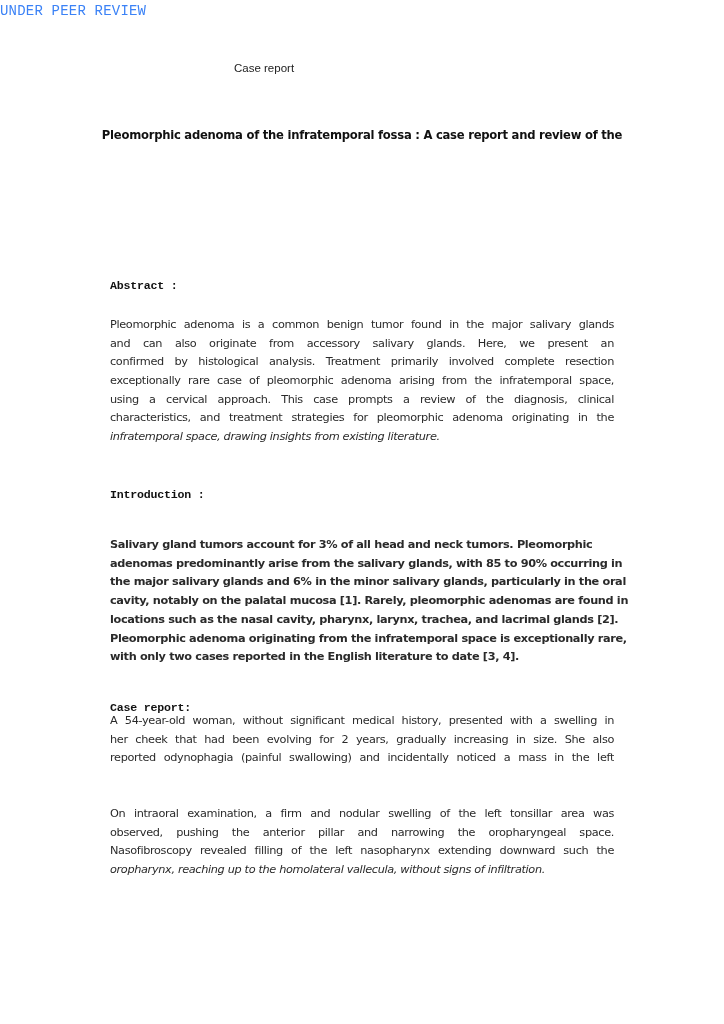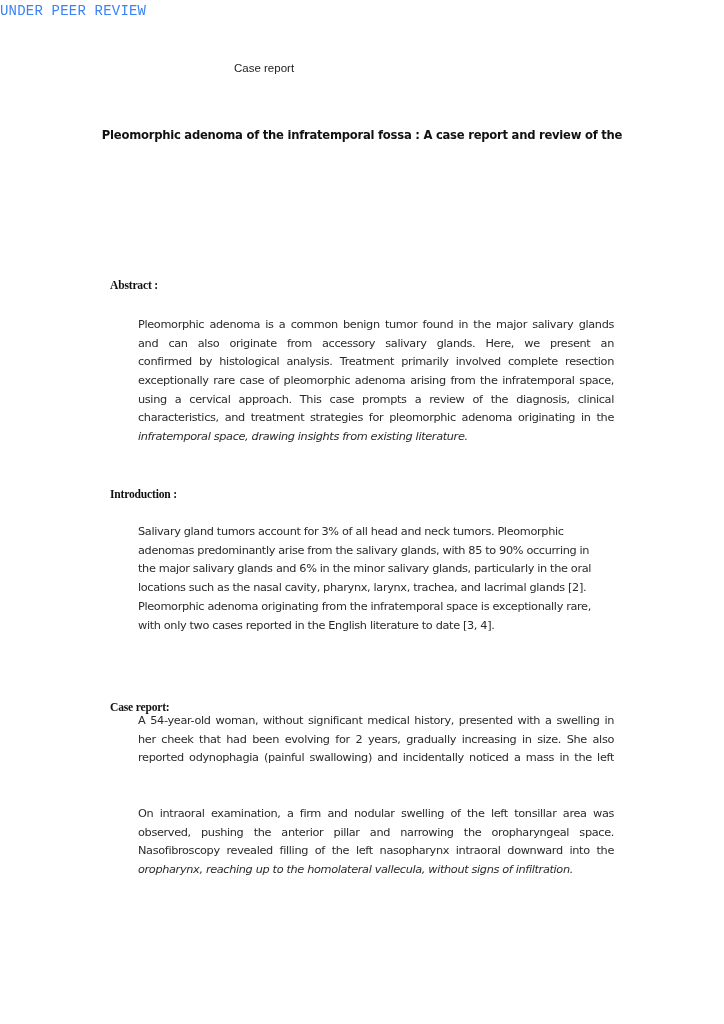--- a/index.html
+++ b/index.html
@@ -46,42 +46,41 @@
       font-size: 11.6px;
       line-height: 19px;
       color: #111;
       letter-spacing: -0.25px;
     }
     .title .tline { display: block; white-space: nowrap; }
 
     .heading {
       position: absolute;
       left: 110px;
-      font-family: Liberation Serif, serif;
+      font-family: Liberation Mono, monospace;
       font-weight: bold;
       font-size: 11.6px;
       color: #111;
       white-space: nowrap;
       letter-spacing: -0.2px;
     }
     .para {
       position: absolute;
       left: 110px;
       width: 504px;
       font-family: "DejaVu Sans", sans-serif;
       font-size: 11.3px;
       line-height: 18.7px;
       color: #2a2a2a;
       letter-spacing: -0.35px;
     }
     .para .line {
       display: block;
       white-space: nowrap;
       overflow: visible;
-      margin-left: 28px;
     }
     .para.justified .line {
       text-align: justify;
       text-align-last: justify;
       white-space: normal;
       height: 18.7px;
       overflow: hidden;
     }
     .para.justified .line.last {
       text-align: left;
@@ -105,33 +104,34 @@
   <span class="line">Pleomorphic adenoma is a common benign tumor found in the major salivary glands</span>
   <span class="line">and can also originate from accessory salivary glands. Here, we present an</span>
   <span class="line">confirmed by histological analysis. Treatment primarily involved complete resection</span>
   <span class="line">exceptionally rare case of pleomorphic adenoma arising from the infratemporal space,</span>
   <span class="line">using a cervical approach. This case prompts a review of the diagnosis, clinical</span>
   <span class="line">characteristics, and treatment strategies for pleomorphic adenoma originating in the</span>
   <span class="line last">infratemporal space, drawing insights from existing literature.</span>
 </div>
 
 <div class="heading" style="top:488px;">Introduction :</div>
-<div class="para" style="top:523px;">
+<div class="para" style="top:536px;font-weight:bold;">
   <span class="line">Salivary gland tumors account for 3% of all head and neck tumors. Pleomorphic</span>
   <span class="line">adenomas predominantly arise from the salivary glands, with 85 to 90% occurring in</span>
   <span class="line">the major salivary glands and 6% in the minor salivary glands, particularly in the oral</span>
+  <span class="line">cavity, notably on the palatal mucosa [1]. Rarely, pleomorphic adenomas are found in</span>
   <span class="line">locations such as the nasal cavity, pharynx, larynx, trachea, and lacrimal glands [2].</span>
   <span class="line">Pleomorphic adenoma originating from the infratemporal space is exceptionally rare,</span>
   <span class="line">with only two cases reported in the English literature to date [3, 4].</span>
 </div>
 
 <div class="heading" style="top:701px;">Case report:</div>
 <div class="para justified" style="top:712px;">
   <span class="line">A 54-year-old woman, without significant medical history, presented with a swelling in</span>
   <span class="line">her cheek that had been evolving for 2 years, gradually increasing in size. She also</span>
   <span class="line">reported odynophagia (painful swallowing) and incidentally noticed a mass in the left</span>
 </div>
 <div class="para justified" style="top:805px;">
   <span class="line">On intraoral examination, a firm and nodular swelling of the left tonsillar area was</span>
   <span class="line">observed, pushing the anterior pillar and narrowing the oropharyngeal space.</span>
-  <span class="line">Nasofibroscopy revealed filling of the left nasopharynx intraoral downward into the</span>
+  <span class="line">Nasofibroscopy revealed filling of the left nasopharynx extending downward such the</span>
   <span class="line last">oropharynx, reaching up to the homolateral vallecula, without signs of infiltration.</span>
 </div>
 
 </body></html>

